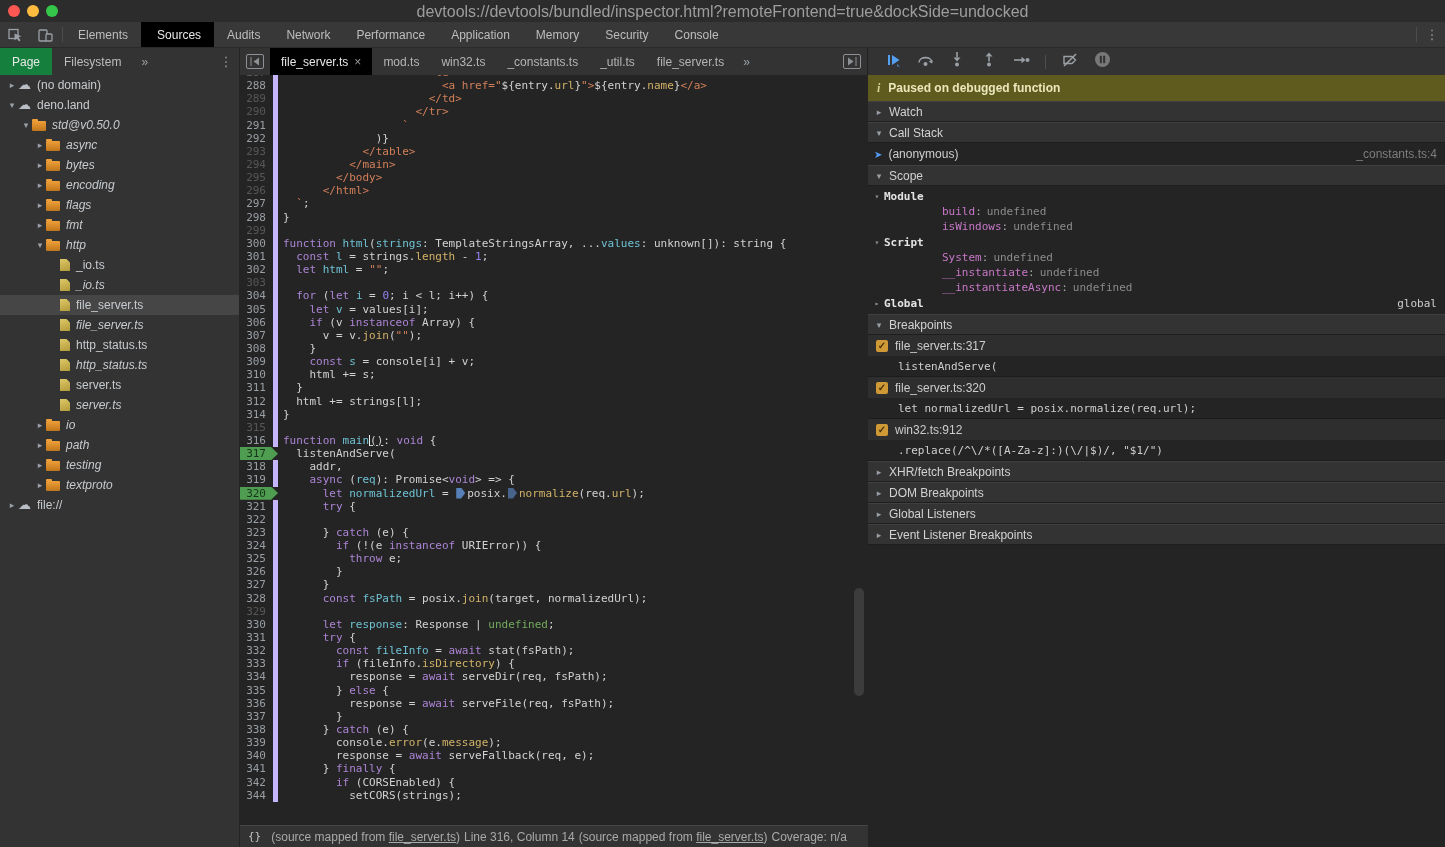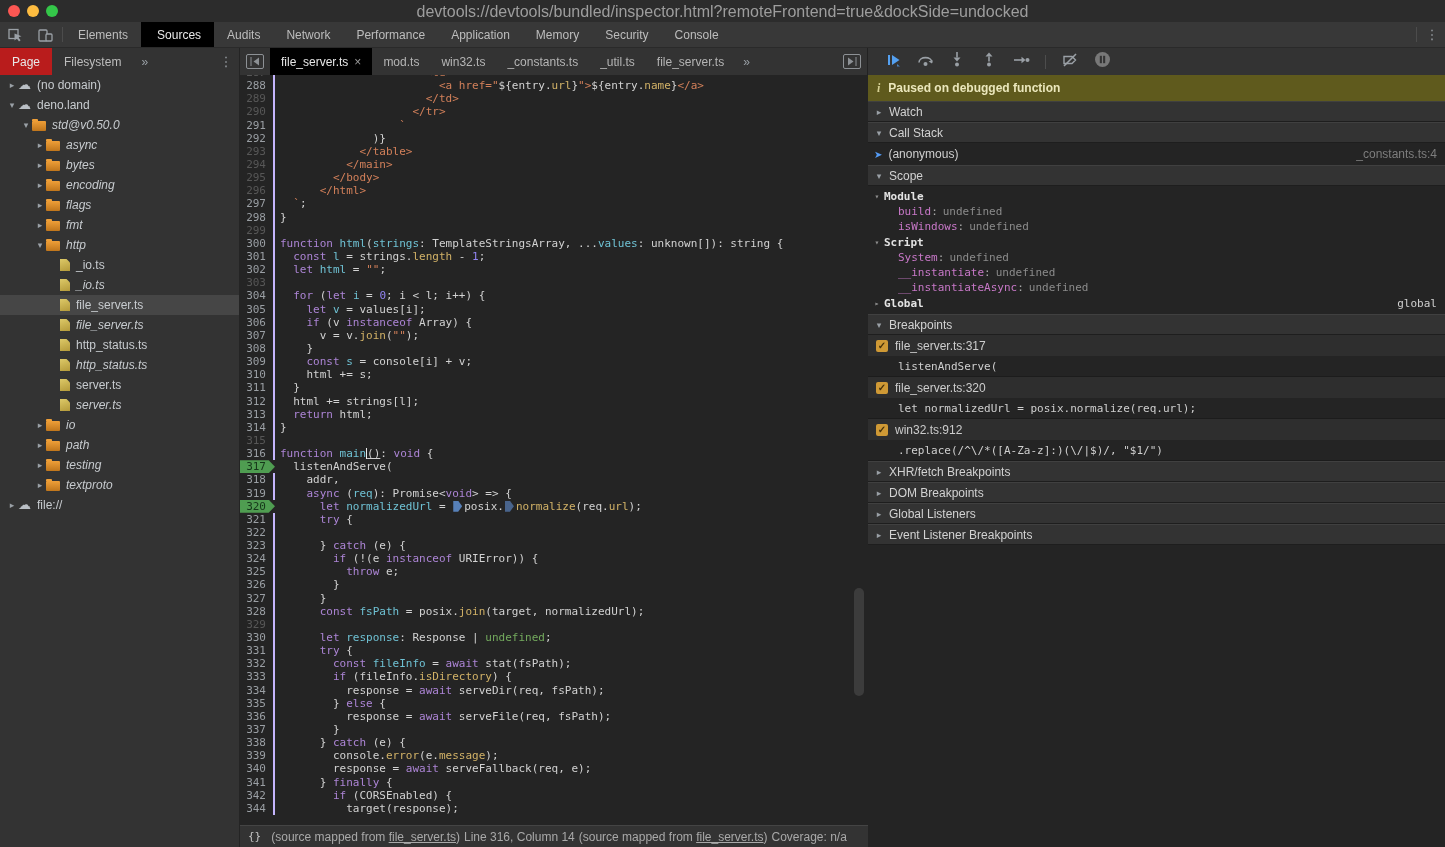--- a/index.html
+++ b/index.html
@@ -17,21 +17,21 @@
   .tbtn{width:30px;display:flex;align-items:center;justify-content:center;}
   .vsep{width:1px;background:#4c4c4c;margin:5px 2px;}
   .mtab{padding:0 13px;display:flex;align-items:center;font-size:12px;color:#bdbdbd;cursor:default;}
   .mtab.active{background:#000;color:#e8e8e8;padding-left:16px;}
   .spacer{flex:1;}
   .kebab{width:26px;display:flex;align-items:center;justify-content:center;color:#9aa0a6;font-size:13px;letter-spacing:0;}
   
   .subrow{position:absolute;left:0;top:48px;width:1445px;height:27px;display:flex;}
   .navtabs{width:240px;background:#333;display:flex;align-items:stretch;border-right:1px solid #242424;box-sizing:border-box;}
   .ntab{padding:0 12px;display:flex;align-items:center;font-size:12px;color:#bdbdbd;}
-  .ntab.active{background:#b91c1c;color:#e8e8e8;}
+  .ntab.active{background:#15803d;color:#e8e8e8;}
   .more{padding:0 8px;display:flex;align-items:center;color:#9aa0a6;font-size:12px;}
   .edtabs{width:628px;background:#333;display:flex;align-items:stretch;overflow:hidden;box-sizing:border-box;border-right:1px solid #222;}
   .boxicon{margin:6px 6px;width:16px;height:13px;border:1px solid #8d9195;border-radius:2px;display:flex;align-items:center;justify-content:center;color:#8d9195;font-size:7px;}
   .etab{padding:0 11px;display:flex;align-items:center;gap:6px;font-size:12px;color:#b5b5b5;white-space:nowrap;}
   .etab.active{background:#000;color:#e6e6e6;}
   .etab .x{color:#9a9a9a;font-size:12px;}
   .dtoolbar{flex:1;background:#333;display:flex;align-items:center;padding-left:12px;gap:6px;}
   .dico{width:26px;height:20px;display:flex;align-items:center;justify-content:center;}
   .dsep{width:1px;height:14px;background:#4d4d4d;margin:0 5px;}
   
@@ -42,21 +42,21 @@
   .trow .lbl{margin-left:6px;}
   .trow .lbl.it{font-style:italic;}
   .ic-cloud{flex:none;font-size:13px;color:#b9bec4;line-height:12px;}
   .ic-folder{flex:none;position:relative;width:14px;height:10px;background:linear-gradient(#ef9f38,#c0761c);border-radius:1px;margin-top:2px;}
   .ic-folder::before{content:"";position:absolute;left:0;top:-2px;width:6px;height:2px;background:#ef9f38;border-radius:1px 1px 0 0;}
   .ic-file{flex:none;width:10px;height:12px;background:linear-gradient(160deg,#ddc968 0%,#b49a3a 100%);clip-path:polygon(0 0,65% 0,100% 30%,100% 100%,0 100%);}
   
   .editor{position:absolute;left:240px;top:75px;width:628px;height:772px;background:#242424;overflow:hidden;}
   .codewrap{position:absolute;left:0;top:-9px;right:0;bottom:22px;overflow:hidden;}
   .crow{height:13.15px;line-height:13.15px;display:flex;font-family:"DejaVu Sans Mono",monospace;font-size:11px;white-space:pre;}
-  .ln{flex:none;width:26px;text-align:right;padding-right:7px;color:#9a9fa4;border-right:2px solid #c4b5fd;}
+  .ln{flex:none;width:26px;text-align:right;padding-right:7px;color:#9a9fa4;border-right:5px solid #c4b5fd;}
   .ln.dim{color:#575757;}
   .ln.bp{background:#4f9d51;color:#16361a;clip-path:polygon(0 0,82% 0,100% 50%,82% 100%,0 100%);border-right-color:transparent;}
   .cl{padding-left:5px;}
   .t-pl{color:#d2d2d2}.t-kw{color:#ad85d6}.t-def{color:#6fc2d4}.t-pr{color:#d2b267}
   .t-st{color:#d3805a}.t-nu{color:#9284f2}.t-at{color:#74ab5e}.t-u{text-decoration:underline;color:#d2d2d2}
   .caret{display:inline-block;width:0;height:11px;border-left:1.5px solid #ececec;vertical-align:-2px;}
   .bpm{display:inline-block;width:9px;height:11px;vertical-align:-2px;margin:0 2px 0 1px;background:#5780b8;clip-path:polygon(0 0,55% 0,100% 50%,55% 100%,0 100%);}
   .bpm.d2{background:#49648c;}
   .scrollthumb{position:absolute;right:4px;top:513px;width:10px;height:108px;background:#3c3c3c;border-radius:5px;}
   
@@ -70,21 +70,21 @@
   .sech{height:21px;background:#333;border-top:1px solid #404040;border-bottom:1px solid #1e1e1e;display:flex;align-items:center;font-size:12px;color:#d2d2d2;padding-left:6px;gap:5px;box-sizing:border-box;}
   .sech .arr{color:#9aa0a6;font-size:9px;width:10px;text-align:center;}
   .framerow{height:22px;display:flex;align-items:center;font-size:12px;color:#cfcfcf;padding:0 8px 0 6px;background:#242424;}
   .framerow .cur{color:#549bf5;font-size:10px;margin-right:6px;}
   .framerow .loc{margin-left:auto;color:#7d7d7d;}
   .scopebody{font-family:"DejaVu Sans Mono",monospace;font-size:11px;background:#242424;padding:2px 0 3px 0;}
   .sgroup{height:16px;display:flex;align-items:center;color:#e3e3e3;font-weight:bold;padding-left:4px;gap:2px;}
   .sgroup .arr{color:#8e8e8e;font-size:8px;width:10px;text-align:center;font-weight:normal;}
   .sgroup .badge{margin-left:auto;padding-right:8px;color:#d0d0d0;font-weight:normal;}
   .sprop{height:15px;display:flex;align-items:center;padding-left:30px;}
-  .sprop .pn{color:#c878c8;}
+  .sprop .pn{color:#c878c8;margin-left:44px;}
   .sprop .pv{color:#8b8b8b;margin-left:5px;}
   .sprop .co{color:#a8a8a8;}
   .bpitem{border-bottom:1px solid #1c1c1c;background:#242424;}
   .bprow1{height:21px;display:flex;align-items:center;gap:7px;padding-left:8px;background:#2e2e2e;font-size:12px;color:#cdcdcd;}
   .cb{width:12px;height:12px;border-radius:2px;background:#cf9935;color:#45300a;font-size:10px;line-height:12px;text-align:center;font-weight:bold;}
   .bprow2{height:20px;display:flex;align-items:center;padding-left:30px;font-family:"DejaVu Sans Mono",monospace;font-size:11px;color:#cfcfcf;white-space:pre;}
 </style>
 </head>
 <body>
 
@@ -357,21 +357,20 @@
         <div class="crow"><span class="ln dim">303</span><span class="cl"></span></div>
         <div class="crow"><span class="ln">304</span><span class="cl"><span class="t-pl">  </span><span class="t-kw">for</span><span class="t-pl"> (</span><span class="t-kw">let</span><span class="t-pl"> </span><span class="t-def">i</span><span class="t-pl"> = </span><span class="t-nu">0</span><span class="t-pl">; i &lt; l; i++) {</span></span></div>
         <div class="crow"><span class="ln">305</span><span class="cl"><span class="t-pl">    </span><span class="t-kw">let</span><span class="t-pl"> </span><span class="t-def">v</span><span class="t-pl"> = values[i];</span></span></div>
         <div class="crow"><span class="ln">306</span><span class="cl"><span class="t-pl">    </span><span class="t-kw">if</span><span class="t-pl"> (v </span><span class="t-kw">instanceof</span><span class="t-pl"> Array) {</span></span></div>
         <div class="crow"><span class="ln">307</span><span class="cl"><span class="t-pl">      v = v.</span><span class="t-pr">join</span><span class="t-pl">(</span><span class="t-st">""</span><span class="t-pl">);</span></span></div>
         <div class="crow"><span class="ln">308</span><span class="cl"><span class="t-pl">    }</span></span></div>
         <div class="crow"><span class="ln">309</span><span class="cl"><span class="t-pl">    </span><span class="t-kw">const</span><span class="t-pl"> </span><span class="t-def">s</span><span class="t-pl"> = console[i] + v;</span></span></div>
         <div class="crow"><span class="ln">310</span><span class="cl"><span class="t-pl">    html += s;</span></span></div>
         <div class="crow"><span class="ln">311</span><span class="cl"><span class="t-pl">  }</span></span></div>
         <div class="crow"><span class="ln">312</span><span class="cl"><span class="t-pl">  html += strings[l];</span></span></div>
-        <div class="crow"><span class="ln">313</span><span class="cl"><span class="t-pl">  </span><span class="t-kw">return</span><span class="t-pl"> html;</span></span></div>
         <div class="crow"><span class="ln">314</span><span class="cl"><span class="t-pl">}</span></span></div>
         <div class="crow"><span class="ln dim">315</span><span class="cl"></span></div>
         <div class="crow"><span class="ln">316</span><span class="cl"><span class="t-kw">function</span><span class="t-pl"> </span><span class="t-def">main</span><span class="caret"></span><span class="t-u">()</span><span class="t-pl">: </span><span class="t-kw">void</span><span class="t-pl"> {</span></span></div>
         <div class="crow"><span class="ln bp">317</span><span class="cl"><span class="t-pl">  listenAndServe(</span></span></div>
         <div class="crow"><span class="ln">318</span><span class="cl"><span class="t-pl">    addr,</span></span></div>
         <div class="crow"><span class="ln">319</span><span class="cl"><span class="t-pl">    </span><span class="t-kw">async</span><span class="t-pl"> (</span><span class="t-def">req</span><span class="t-pl">): Promise&lt;</span><span class="t-kw">void</span><span class="t-pl">&gt; =&gt; {</span></span></div>
         <div class="crow"><span class="ln bp">320</span><span class="cl"><span class="t-pl">      </span><span class="t-kw">let</span><span class="t-pl"> </span><span class="t-def">normalizedUrl</span><span class="t-pl"> = </span><span class="bpm"></span><span class="t-pl">posix.</span><span class="bpm d2"></span><span class="t-pr">normalize</span><span class="t-pl">(req.</span><span class="t-pr">url</span><span class="t-pl">);</span></span></div>
         <div class="crow"><span class="ln">321</span><span class="cl"><span class="t-pl">      </span><span class="t-kw">try</span><span class="t-pl"> {</span></span></div>
         <div class="crow"><span class="ln">322</span></div>
         <div class="crow"><span class="ln">323</span><span class="cl"><span class="t-pl">      } </span><span class="t-kw">catch</span><span class="t-pl"> (e) {</span></span></div>
@@ -387,21 +386,21 @@
         <div class="crow"><span class="ln">333</span><span class="cl"><span class="t-pl">        </span><span class="t-kw">if</span><span class="t-pl"> (fileInfo.</span><span class="t-pr">isDirectory</span><span class="t-pl">) {</span></span></div>
         <div class="crow"><span class="ln">334</span><span class="cl"><span class="t-pl">          response = </span><span class="t-kw">await</span><span class="t-pl"> serveDir(req, fsPath);</span></span></div>
         <div class="crow"><span class="ln">335</span><span class="cl"><span class="t-pl">        } </span><span class="t-kw">else</span><span class="t-pl"> {</span></span></div>
         <div class="crow"><span class="ln">336</span><span class="cl"><span class="t-pl">          response = </span><span class="t-kw">await</span><span class="t-pl"> serveFile(req, fsPath);</span></span></div>
         <div class="crow"><span class="ln">337</span><span class="cl"><span class="t-pl">        }</span></span></div>
         <div class="crow"><span class="ln">338</span><span class="cl"><span class="t-pl">      } </span><span class="t-kw">catch</span><span class="t-pl"> (e) {</span></span></div>
         <div class="crow"><span class="ln">339</span><span class="cl"><span class="t-pl">        console.</span><span class="t-pr">error</span><span class="t-pl">(e.</span><span class="t-pr">message</span><span class="t-pl">);</span></span></div>
         <div class="crow"><span class="ln">340</span><span class="cl"><span class="t-pl">        response = </span><span class="t-kw">await</span><span class="t-pl"> serveFallback(req, e);</span></span></div>
         <div class="crow"><span class="ln">341</span><span class="cl"><span class="t-pl">      } </span><span class="t-kw">finally</span><span class="t-pl"> {</span></span></div>
         <div class="crow"><span class="ln">342</span><span class="cl"><span class="t-pl">        </span><span class="t-kw">if</span><span class="t-pl"> (CORSEnabled) {</span></span></div>
-        <div class="crow"><span class="ln">344</span><span class="cl"><span class="t-pl">          target(response);</span></span></div>
+        <div class="crow"><span class="ln">344</span><span class="cl"><span class="t-pl">          setCORS(strings);</span></span></div>
       </div>
     <div class="scrollthumb"></div>
     <div class="statusbar" id="statusbar">
         <span class="pp">{}</span>
         <span><span>(source mapped from </span><a>file_server.ts</a><span>)</span></span>
         <span> Line 316, Column 14 </span>
         <span><span> (source mapped from </span><a>file_server.ts</a><span>)</span></span>
         <span> Coverage: n/a</span>
       </div>
   </div>

